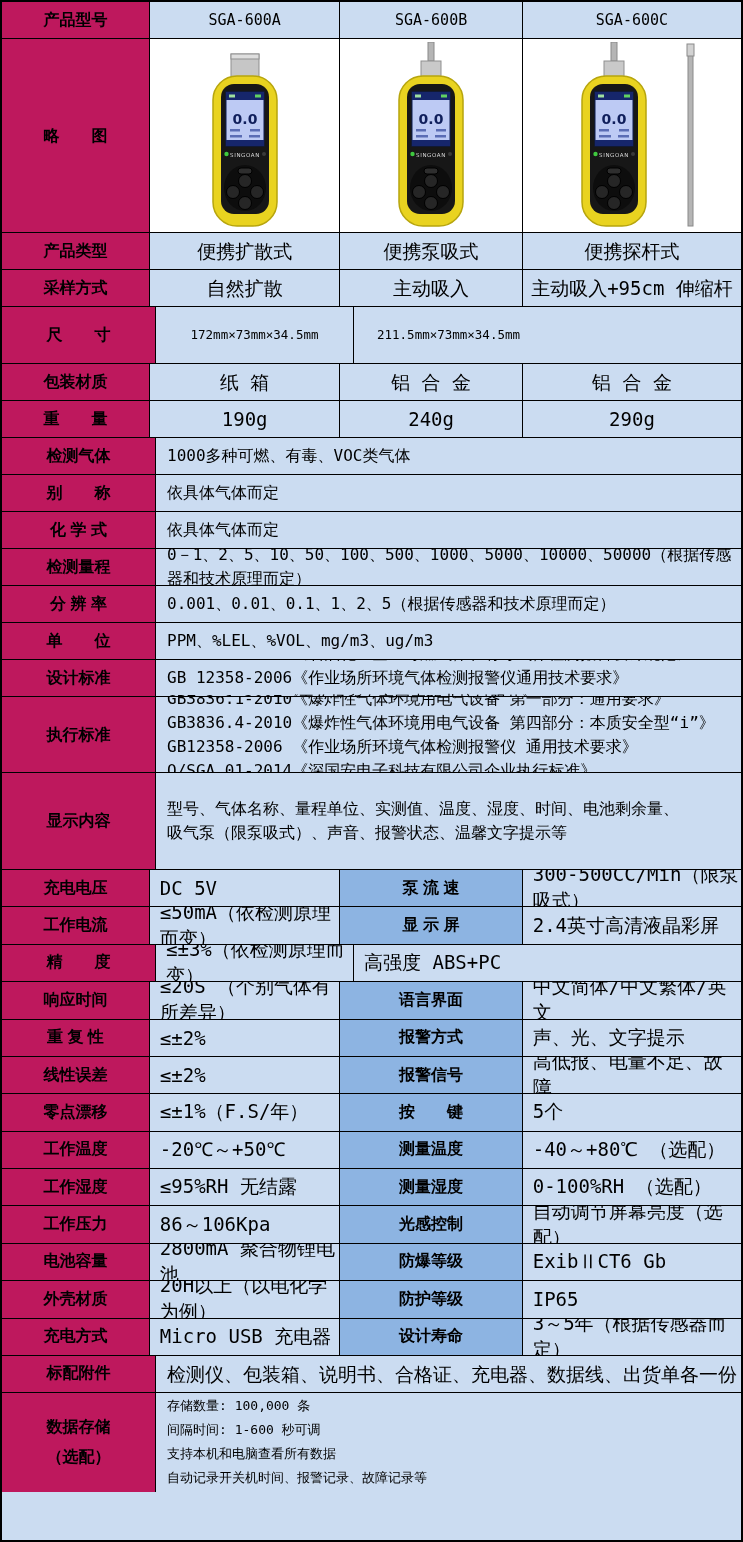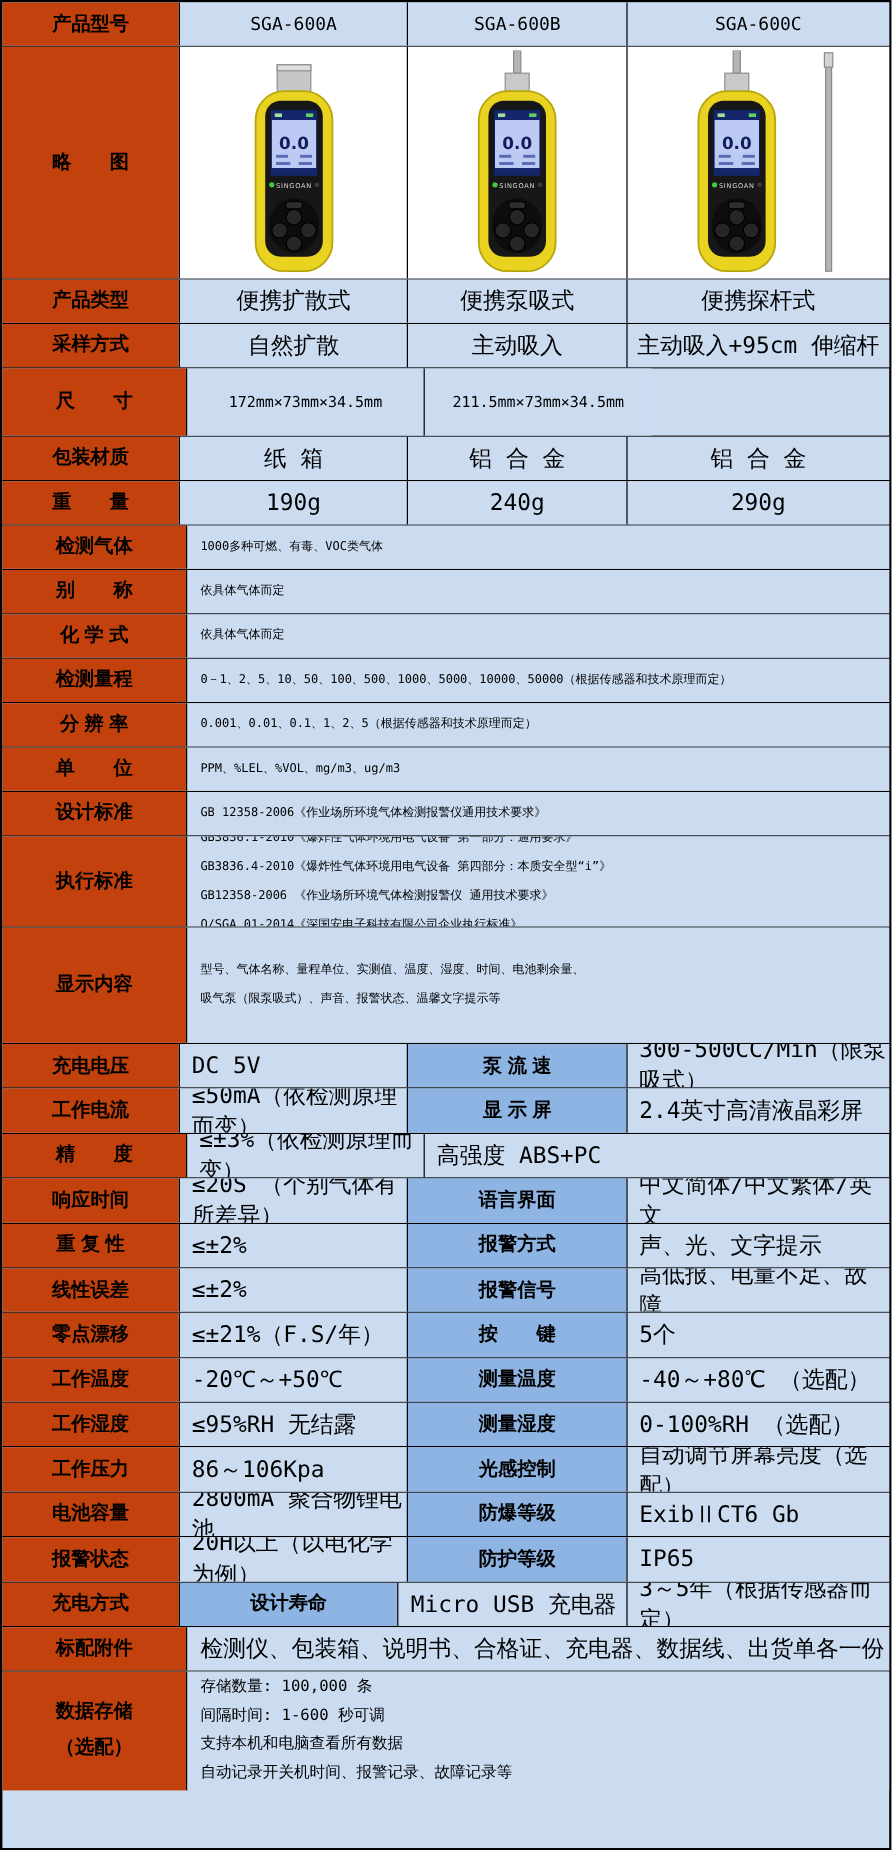--- a/index.html
+++ b/index.html
@@ -5,21 +5,21 @@
   * { margin:0; padding:0; box-sizing:border-box; }
   html,body { background:#ffffff; }
   body { width:743px; font-family:"Liberation Sans",sans-serif; color:#000; }
 
   .tbl { width:743px; height:1542px; border:2px solid #000; display:flex; flex-direction:column; background:#cbdcf1; }
 
   .row  { display:flex; flex:0 0 auto; height:37px; border-bottom:1px solid #000; }
   .cell { display:flex; align-items:center; justify-content:center; overflow:hidden; }
 
   
-  .cL { width:153px; background:#c2410c; font-weight:bold; font-size:16px; text-align:center; }
+  .cL { width:153px; background:#be185d; font-weight:bold; font-size:16px; text-align:center; }
   .cA { width:198px; border-left:1px solid #000; }
   .cB { width:190px; border-left:1px solid #000; }
   .cC { width:228px; border-left:1px solid #000; }
   .cM { width:190px; border-left:1px solid #000; background:#8db4e2; font-weight:bold; font-size:16px; text-align:center; }
   .wide { width:586px; border-left:1px solid #000; justify-content:flex-start; padding-left:11px; text-align:left; }
 
   .val { background:#cbdcf1; font-size:19px; font-family:"DejaVu Sans Mono","Liberation Sans",sans-serif; }
   .lft { justify-content:flex-start; padding-left:10px; text-align:left; }
   .pre { white-space:pre-line; line-height:24px; }
 
@@ -33,21 +33,21 @@
   
   #triple-rows .row:nth-child(3) { height:57px; }
   #triple-rows .row:nth-child(3) .val { font-size:12.5px; }
   #triple-rows .row:nth-child(3) .cC { justify-content:flex-start; padding-left:6px; text-align:left; }
   #triple-rows .row:nth-child(3) .pre { line-height:26px; }
 
   
   #full-rows .row:nth-child(8)  { height:76px; }
   #full-rows .row:nth-child(9)  { height:97px; }
   #full-rows .row:nth-child(10) { height:48px;font-style:italic; }
-  #full-rows .wide { font-size:10px; }
+  #full-rows .wide { font-size:16px; }
 
   
   .pair { height:37.385px; }
 
   
   #storage-row { height:99px; border-bottom:none; }
   #storage-row .cL .pre { line-height:30px; }
   #storage-row .wide { font-size:13px; }
 
   svg text { user-select:none; }
@@ -388,21 +388,21 @@
     <div class="cell val cC lft">
           <span>高低报、电量不足、故障</span>
         </div>
   </div>
 
   <div class="row pair">
     <div class="cell cL">
           <span>零点漂移</span>
         </div>
     <div class="cell val cA lft">
-          <span>≤±21%（F.S/年）</span>
+          <span>≤±1%（F.S/年）</span>
         </div>
     <div class="cell cM">
           <span>按　　键</span>
         </div>
     <div class="cell val cC lft">
           <span>5个</span>
         </div>
   </div>
 
   <div class="row pair">
@@ -460,42 +460,42 @@
     <div class="cell cM">
           <span>防爆等级</span>
         </div>
     <div class="cell val cC lft">
           <span>ExibⅡCT6 Gb</span>
         </div>
   </div>
 
   <div class="row pair">
     <div class="cell cL">
-          <span>报警状态</span>
+          <span>外壳材质</span>
         </div>
     <div class="cell val cA lft">
           <span>20H以上（以电化学为例）</span>
         </div>
     <div class="cell cM">
           <span>防护等级</span>
         </div>
     <div class="cell val cC lft">
           <span>IP65</span>
         </div>
   </div>
 
   <div class="row pair">
     <div class="cell cL">
           <span>充电方式</span>
         </div>
+    <div class="cell val cA lft">
+          <span>Micro USB 充电器</span>
+        </div>
     <div class="cell cM">
           <span>设计寿命</span>
-        </div>
-    <div class="cell val cA lft">
-          <span>Micro USB 充电器</span>
         </div>
     <div class="cell val cC lft">
           <span>3～5年（根据传感器而定）</span>
         </div>
   </div>
 </div>
 
   <div class="row" id="accessories-row">
     <div class="cell cL">
         <span>标配附件</span>

